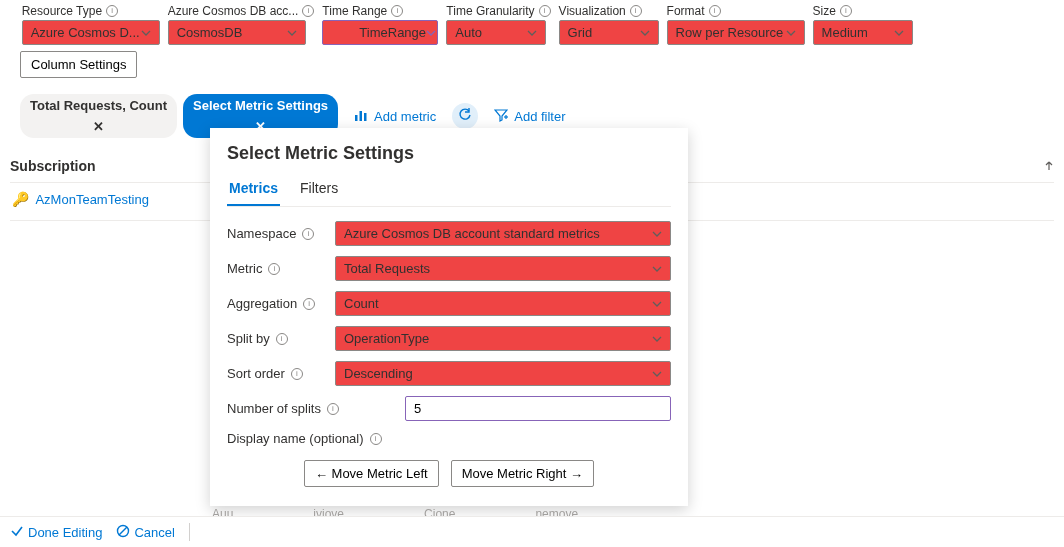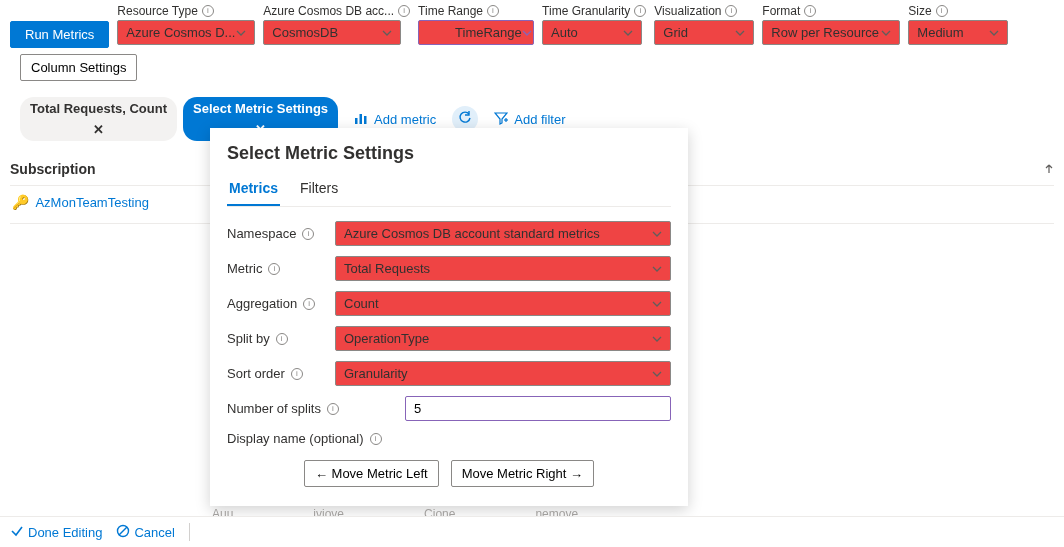--- a/index.html
+++ b/index.html
@@ -43,21 +43,20 @@
   hr.sub-line { border: none; border-top: 1px solid #edebe9; margin-top: 4px; }
   .col-settings-row { padding: 6px 10px; }
   .sort-icon svg { width: 10px; height: 10px; }
 </style>
 </head>
 <body>
 
 <div class="topbar">
   <div class="field-col" style="justify-content:flex-end;">
     <span>&nbsp;</span>
-    <button class="btn-primary">Run Metrics</button>
   </div>
 
   <div class="field-col">
     <span class="field-label">
         <span>Resource Type</span>
         <span class="info-icon">i</span>
       </span>
     <div class="dropdown" style="width:138px">
       <span>Azure Cosmos D...</span>
       <span class="chev">
@@ -277,21 +276,21 @@
         </span>
     </div>
   </div>
 
   <div class="form-row">
     <span class="lbl">
         <span>Sort order</span>
         <span class="info-icon">i</span>
       </span>
     <div class="dropdown">
-      <span>Granularity</span>
+      <span>Descending</span>
       <span class="chev">
           <svg viewBox="0 0 10 10">
             <path d="M1 3 L5 7 L9 3" stroke="#605e5c" fill="none" stroke-width="1.3"></path>
           </svg>
         </span>
     </div>
   </div>
 
   <div class="form-row">
     <span class="lbl-wide">

